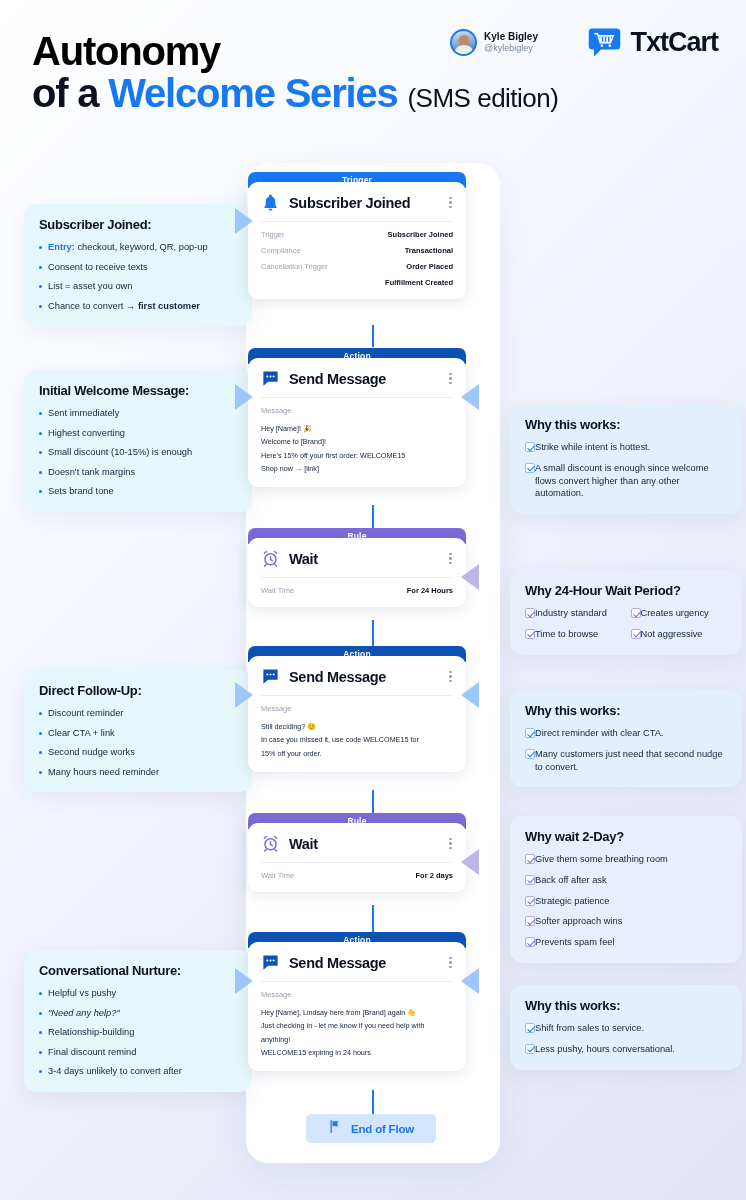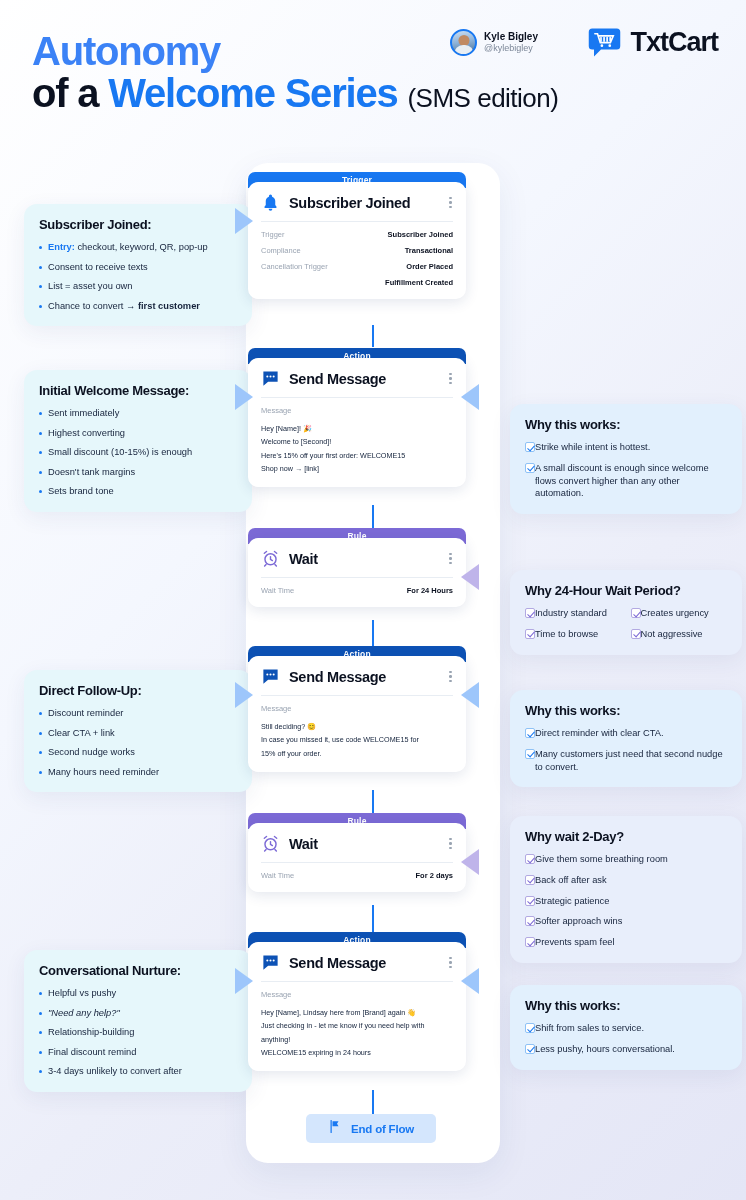--- a/index.html
+++ b/index.html
@@ -10,21 +10,21 @@
     position: relative;
     overflow: hidden;
     color: #0f172a;
   }
 
   
   .header { position: absolute; left: 0; top: 0; width: 746px; height: 150px; }
   .title-block { position: absolute; left: 32px; top: 30px; }
   .title-l1 {
     font-size: 40px; font-weight: bold; letter-spacing: -1.2px;
-    color: #3b82f6; line-height: 1.06;
+    color: #000000; line-height: 1.06;
   }
   .title-l2 {
     font-size: 40px; font-weight: bold; letter-spacing: -1.2px;
     color: #0b1120; line-height: 1.06; white-space: nowrap;
   }
   .title-accent { color: #1878f2; }
   .title-sub { font-size: 26px; font-weight: normal; letter-spacing: -0.5px; color: #0b1120; }
 
   .credit { position: absolute; right: 208px; top: 29px; display: flex; align-items: center; gap: 7px; }
   .avatar {
@@ -245,21 +245,21 @@
       <span class="node-title">Send Message</span>
       <span class="kebab">
           <i></i>
           <i></i>
           <i></i>
         </span>
     </div>
     <div class="node-divider"></div>
     <div class="msg-label">Message</div>
     <div class="msg-line">Hey [Name]! 🎉</div>
-    <div class="msg-line">Welcome to [Second]!</div>
+    <div class="msg-line">Welcome to [Brand]!</div>
     <div class="msg-line">Here's 15% off your first order: WELCOME15</div>
     <div class="msg-line">Shop now → [link]</div>
   </div>
 </div>
 
 <div class="node" style="top:528px;">
   <div class="node-head rule">Rule</div>
   <div class="node-body">
     <div class="connector right purple"></div>
     <div class="node-title-row">

